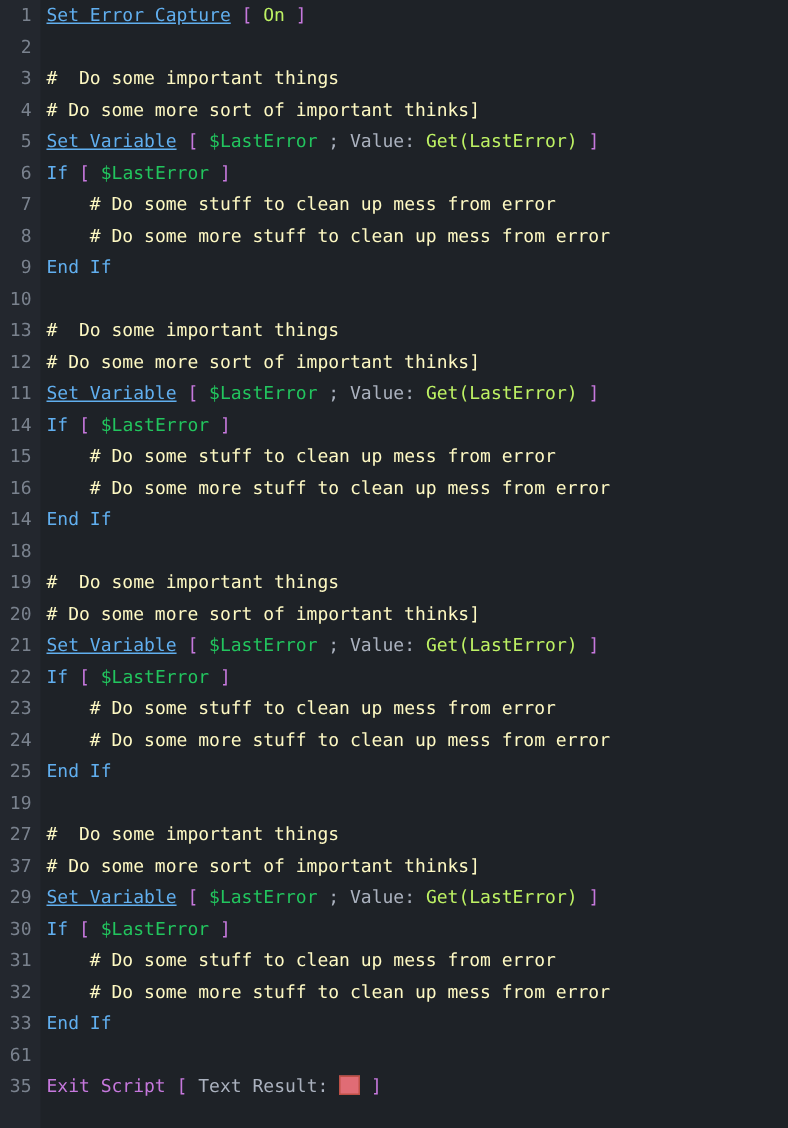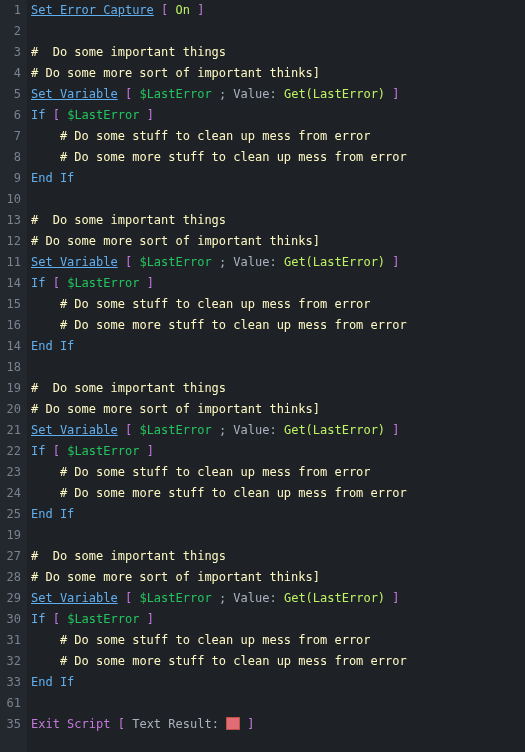--- a/index.html
+++ b/index.html
@@ -75,21 +75,21 @@
       <div>18</div>
       <div>19</div>
       <div>20</div>
       <div>21</div>
       <div>22</div>
       <div>23</div>
       <div>24</div>
       <div>25</div>
       <div>19</div>
       <div>27</div>
-      <div>28</div>
+      <div>37</div>
       <div>29</div>
       <div>30</div>
       <div>31</div>
       <div>32</div>
       <div>33</div>
       <div>61</div>
       <div>35</div>
     </div>
   <div class="code" id="code"><div class="line"><span class="tok c-cmd">Set Error Capture</span><span class="tok c-text"> </span><span class="tok c-punct">[</span><span class="tok c-value"> On </span><span class="tok c-punct">]</span></div><div class="line"></div><div class="line"><span class="tok c-comment">#  Do some important things</span></div><div class="line"><span class="tok c-comment"># Do some more sort of important thinks]</span></div><div class="line"><span class="tok c-cmd">Set Variable</span><span class="tok c-text"> </span><span class="tok c-punct">[</span><span class="tok c-text"> </span><span class="tok c-var">$LastError</span><span class="tok c-text"> ; </span><span class="tok c-text">Value:</span><span class="tok c-text"> </span><span class="tok c-value">Get(LastError)</span><span class="tok c-text"> </span><span class="tok c-punct">]</span></div><div class="line"><span class="tok c-keyword">If</span><span class="tok c-text"> </span><span class="tok c-punct">[</span><span class="tok c-text"> </span><span class="tok c-var">$LastError</span><span class="tok c-text"> </span><span class="tok c-punct">]</span></div><div class="line"><span>    </span><span class="tok c-comment"># Do some stuff to clean up mess from error</span></div><div class="line"><span>    </span><span class="tok c-comment"># Do some more stuff to clean up mess from error</span></div><div class="line"><span class="tok c-keyword">End If</span></div><div class="line"></div><div class="line"><span class="tok c-comment">#  Do some important things</span></div><div class="line"><span class="tok c-comment"># Do some more sort of important thinks]</span></div><div class="line"><span class="tok c-cmd">Set Variable</span><span class="tok c-text"> </span><span class="tok c-punct">[</span><span class="tok c-text"> </span><span class="tok c-var">$LastError</span><span class="tok c-text"> ; </span><span class="tok c-text">Value:</span><span class="tok c-text"> </span><span class="tok c-value">Get(LastError)</span><span class="tok c-text"> </span><span class="tok c-punct">]</span></div><div class="line"><span class="tok c-keyword">If</span><span class="tok c-text"> </span><span class="tok c-punct">[</span><span class="tok c-text"> </span><span class="tok c-var">$LastError</span><span class="tok c-text"> </span><span class="tok c-punct">]</span></div><div class="line"><span>    </span><span class="tok c-comment"># Do some stuff to clean up mess from error</span></div><div class="line"><span>    </span><span class="tok c-comment"># Do some more stuff to clean up mess from error</span></div><div class="line"><span class="tok c-keyword">End If</span></div><div class="line"></div><div class="line"><span class="tok c-comment">#  Do some important things</span></div><div class="line"><span class="tok c-comment"># Do some more sort of important thinks]</span></div><div class="line"><span class="tok c-cmd">Set Variable</span><span class="tok c-text"> </span><span class="tok c-punct">[</span><span class="tok c-text"> </span><span class="tok c-var">$LastError</span><span class="tok c-text"> ; </span><span class="tok c-text">Value:</span><span class="tok c-text"> </span><span class="tok c-value">Get(LastError)</span><span class="tok c-text"> </span><span class="tok c-punct">]</span></div><div class="line"><span class="tok c-keyword">If</span><span class="tok c-text"> </span><span class="tok c-punct">[</span><span class="tok c-text"> </span><span class="tok c-var">$LastError</span><span class="tok c-text"> </span><span class="tok c-punct">]</span></div><div class="line"><span>    </span><span class="tok c-comment"># Do some stuff to clean up mess from error</span></div><div class="line"><span>    </span><span class="tok c-comment"># Do some more stuff to clean up mess from error</span></div><div class="line"><span class="tok c-keyword">End If</span></div><div class="line"></div><div class="line"><span class="tok c-comment">#  Do some important things</span></div><div class="line"><span class="tok c-comment"># Do some more sort of important thinks]</span></div><div class="line"><span class="tok c-cmd">Set Variable</span><span class="tok c-text"> </span><span class="tok c-punct">[</span><span class="tok c-text"> </span><span class="tok c-var">$LastError</span><span class="tok c-text"> ; </span><span class="tok c-text">Value:</span><span class="tok c-text"> </span><span class="tok c-value">Get(LastError)</span><span class="tok c-text"> </span><span class="tok c-punct">]</span></div><div class="line"><span class="tok c-keyword">If</span><span class="tok c-text"> </span><span class="tok c-punct">[</span><span class="tok c-text"> </span><span class="tok c-var">$LastError</span><span class="tok c-text"> </span><span class="tok c-punct">]</span></div><div class="line"><span>    </span><span class="tok c-comment"># Do some stuff to clean up mess from error</span></div><div class="line"><span>    </span><span class="tok c-comment"># Do some more stuff to clean up mess from error</span></div><div class="line"><span class="tok c-keyword">End If</span></div><div class="line"></div><div class="line"><span class="tok c-exit">Exit Script</span><span class="tok c-text"> </span><span class="tok c-punct">[</span><span class="tok c-text"> </span><span class="tok c-text">Text Result:</span><span class="tok c-text"> </span><span class="tok pill"></span><span class="tok c-text"> </span><span class="tok c-punct">]</span></div></div>
 </div>

